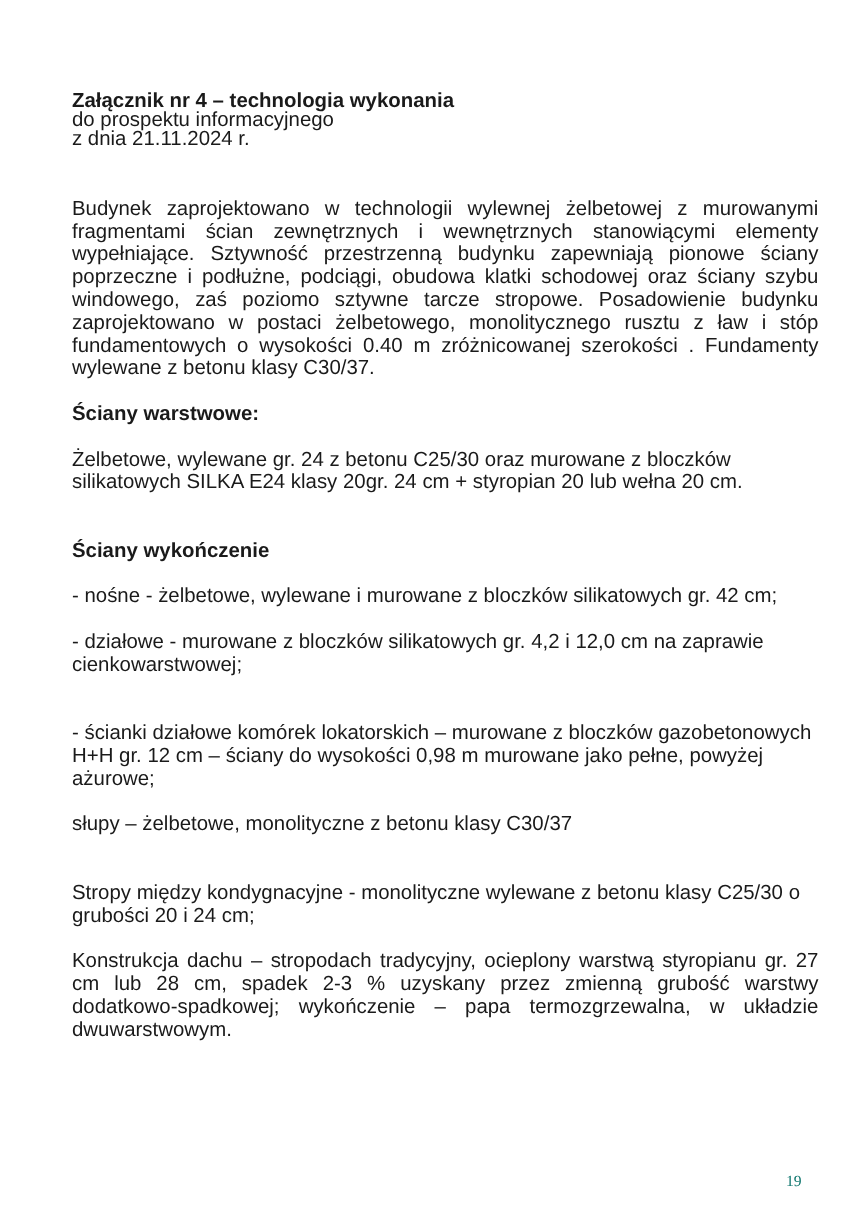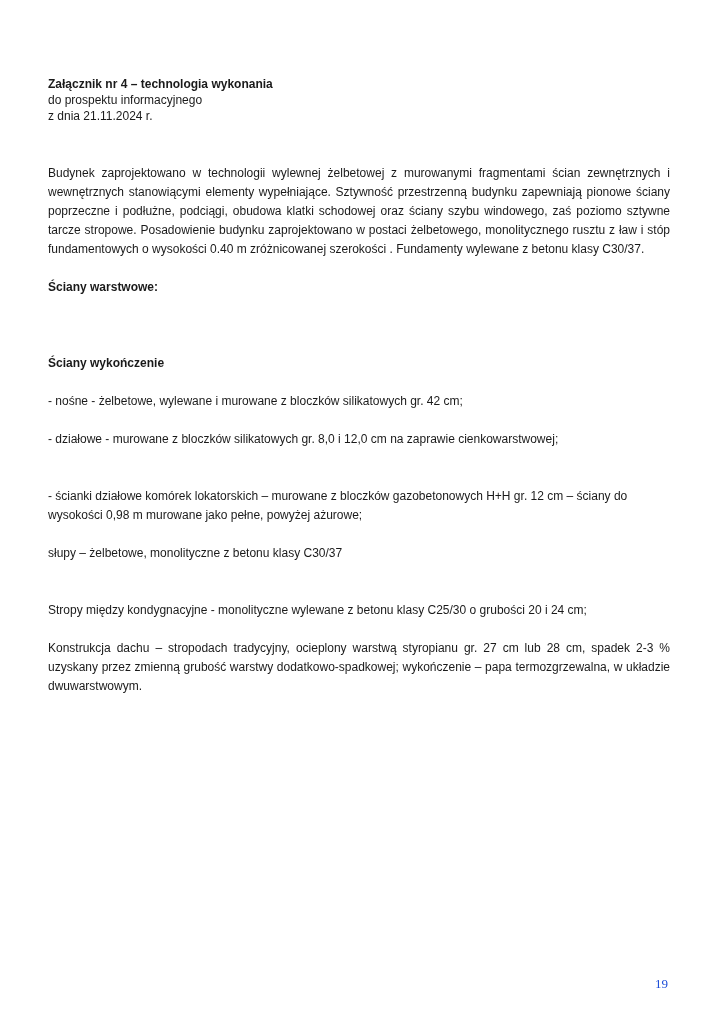--- a/index.html
+++ b/index.html
@@ -1,53 +1,54 @@
 <!DOCTYPE html>
 <html><head>
 <meta charset="utf-8">
 <style>
   html, body { margin: 0; padding: 0; background: #ffffff; }
   body { width: 723px; height: 1024px; position: relative; overflow: hidden;
          font-family: "Liberation Sans", sans-serif; color: #1a1a1a; }
-  .page { position: absolute; left: 48px; top: 76px; width: 622px; font-size: 12px; line-height: 19px; }
+  .page { position: absolute; left: 60px; top: 76px; width: 622px; font-size: 17px; line-height: 19px; }
   .header-block { margin: 0; }
   .header-block div { line-height: 16px; }
   .title { font-weight: bold; }
   p { margin: 0; }
   .justify { text-align: justify; }
   .heading { font-weight: bold; }
   .gap-lg { height: 40px; }
   .gap { height: 19px; }
-  .pagenum { position: absolute; left: 655px; top: 976px; font-family: "Liberation Serif", serif; font-size: 13px; color: #1d4ed8; text-align: center; }
+  .pagenum { position: absolute; left: 655px; top: 976px; font-family: "Liberation Serif", serif; font-size: 13px; color: #0f766e; text-align: center; }
 </style>
 </head>
 <body>
 
 <div class="page">
   <div class="header-block">
     <div class="title">Załącznik nr 4 – technologia wykonania</div>
     <div>do prospektu informacyjnego</div>
     <div>z dnia 21.11.2024 r.</div>
   </div>
 
   <div class="gap-lg"></div>
 
   <p class="justify">Budynek zaprojektowano w technologii wylewnej żelbetowej z murowanymi fragmentami ścian zewnętrznych i wewnętrznych stanowiącymi elementy wypełniające. Sztywność przestrzenną budynku zapewniają pionowe ściany poprzeczne i podłużne, podciągi, obudowa klatki schodowej oraz ściany szybu windowego, zaś poziomo sztywne tarcze stropowe. Posadowienie budynku zaprojektowano w postaci żelbetowego,  monolitycznego rusztu z ław i stóp fundamentowych o wysokości 0.40 m zróżnicowanej szerokości . Fundamenty wylewane z betonu klasy C30/37.</p>
 
   <div class="gap"></div>
   <p class="heading">Ściany warstwowe:</p>
   <div class="gap"></div>
+  <p>Żelbetowe, wylewane gr. 24 z betonu C25/30 oraz murowane z bloczków silikatowych SILKA E24 klasy 20gr. 24 cm + styropian 20  lub wełna 20 cm.</p>
   <div class="gap"></div>
 
   <div class="gap"></div>
   <p class="heading">Ściany wykończenie</p>
   <div class="gap"></div>
   <p>- nośne - żelbetowe, wylewane i murowane z bloczków silikatowych gr. 42 cm;</p>
   <div class="gap"></div>
-  <p>- działowe - murowane z bloczków silikatowych gr. 8,0 i 12,0 cm na zaprawie cienkowarstwowej;</p>
+  <p>- działowe - murowane z bloczków silikatowych gr. 4,2 i 12,0 cm na zaprawie cienkowarstwowej;</p>
   <div class="gap"></div>
   <div class="gap"></div>
   <p>- ścianki działowe komórek lokatorskich – murowane z bloczków gazobetonowych H+H gr. 12 cm – ściany do wysokości 0,98 m murowane jako pełne, powyżej ażurowe;</p>
   <div class="gap"></div>
   <p>słupy – żelbetowe, monolityczne z betonu klasy C30/37</p>
 
   <div class="gap"></div>
   <div class="gap"></div>
   <p>Stropy między kondygnacyjne  - monolityczne wylewane z betonu klasy C25/30 o grubości 20 i 24  cm;</p>
   <div class="gap"></div>

